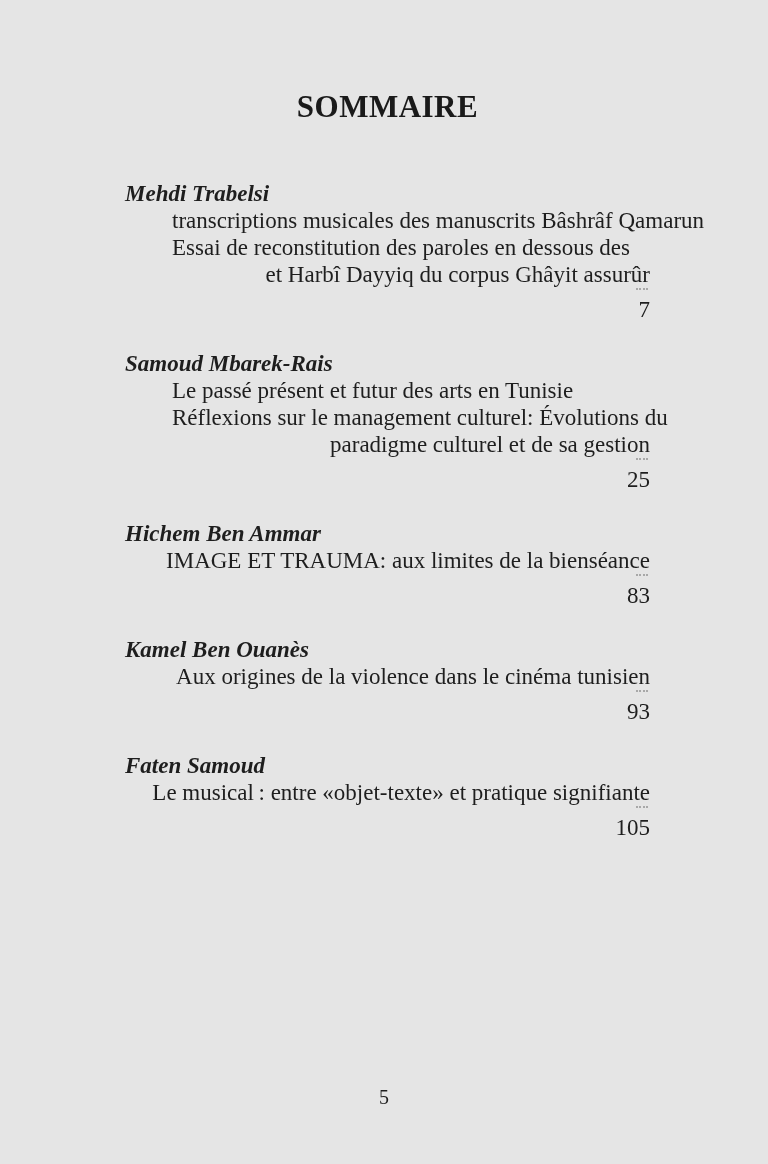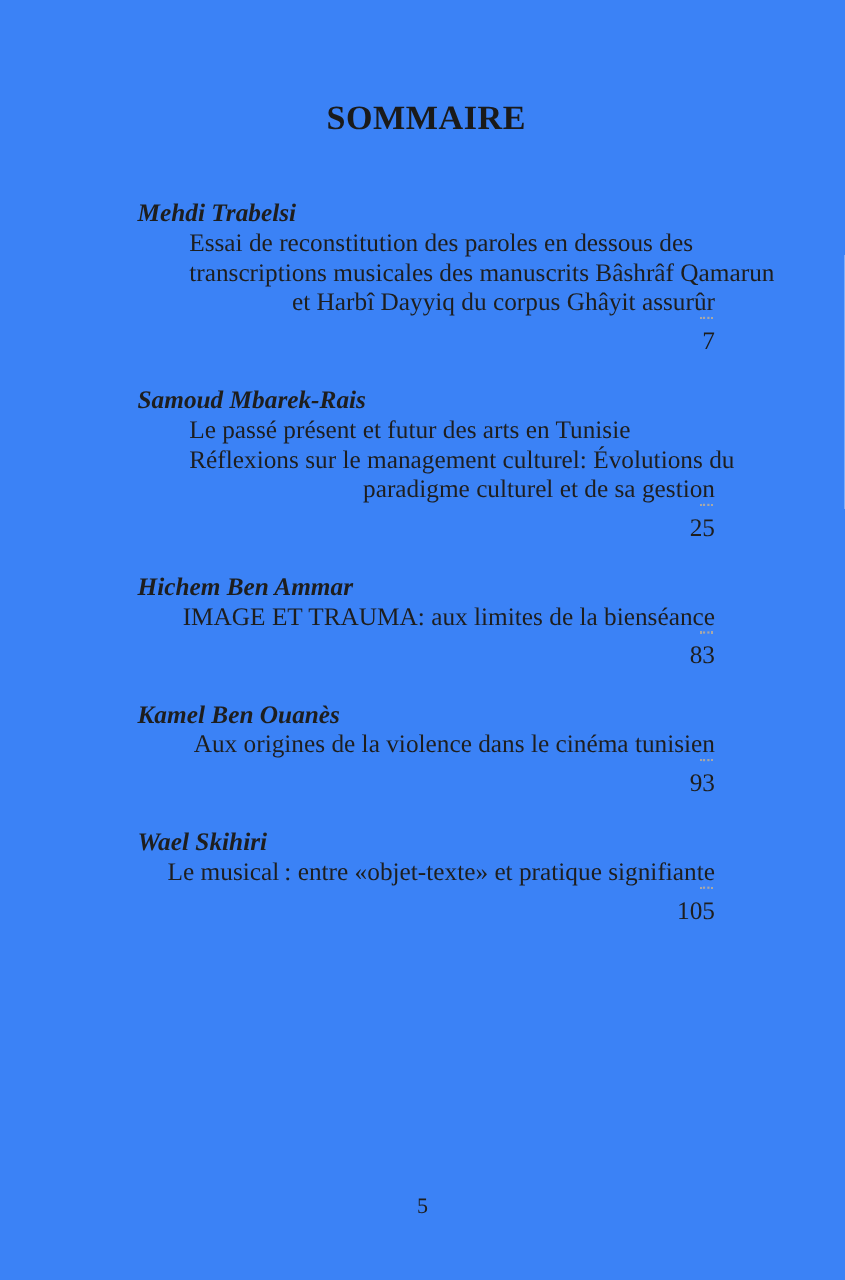--- a/index.html
+++ b/index.html
@@ -5,21 +5,21 @@
 <style>
   html, body {
     margin: 0;
     padding: 0;
     background: #ffffff;
   }
   .page {
     position: relative;
     width: 768px;
     height: 1164px;
-    background: #3b82f6;
+    background: #e5e5e5;
     color: #1e1e1e;
     font-family: "Liberation Serif", "DejaVu Serif", serif;
     overflow: hidden;
   }
   .doc-title {
     margin: 0 0 0 125px;
     padding-top: 90px;
     width: 525px;
     text-align: center;
     font-size: 31px;
@@ -81,22 +81,22 @@
 <body>
 
 <div class="page">
 
   <h1 class="doc-title">SOMMAIRE</h1>
 
   <main class="toc">
 
     <section class="entry">
       <div class="author">Mehdi Trabelsi</div>
+      <div class="line">transcriptions musicales des manuscrits Bâshrâf Qamarun</div>
       <div class="line">Essai de reconstitution des paroles en dessous des</div>
-      <div class="line">transcriptions musicales des manuscrits Bâshrâf Qamarun</div>
       <div class="leader-row">
         <span class="text">et Harbî Dayyiq du corpus Ghâyit assurûr</span>
         <span class="dots"></span>
         <span class="pagenum">7</span>
       </div>
     </section>
 
     <section class="entry">
       <div class="author">Samoud Mbarek-Rais</div>
       <div class="line">Le passé présent et futur des arts en Tunisie</div>
@@ -121,21 +121,21 @@
     <section class="entry">
       <div class="author">Kamel Ben Ouanès</div>
       <div class="leader-row">
         <span class="text">Aux origines de la violence dans le cinéma tunisien</span>
         <span class="dots"></span>
         <span class="pagenum">93</span>
       </div>
     </section>
 
     <section class="entry">
-      <div class="author">Wael Skihiri</div>
+      <div class="author">Faten Samoud</div>
       <div class="leader-row">
         <span class="text">Le musical : entre «objet-texte» et pratique signifiante</span>
         <span class="dots"></span>
         <span class="pagenum">105</span>
       </div>
     </section>
 
 
   </main>
 

